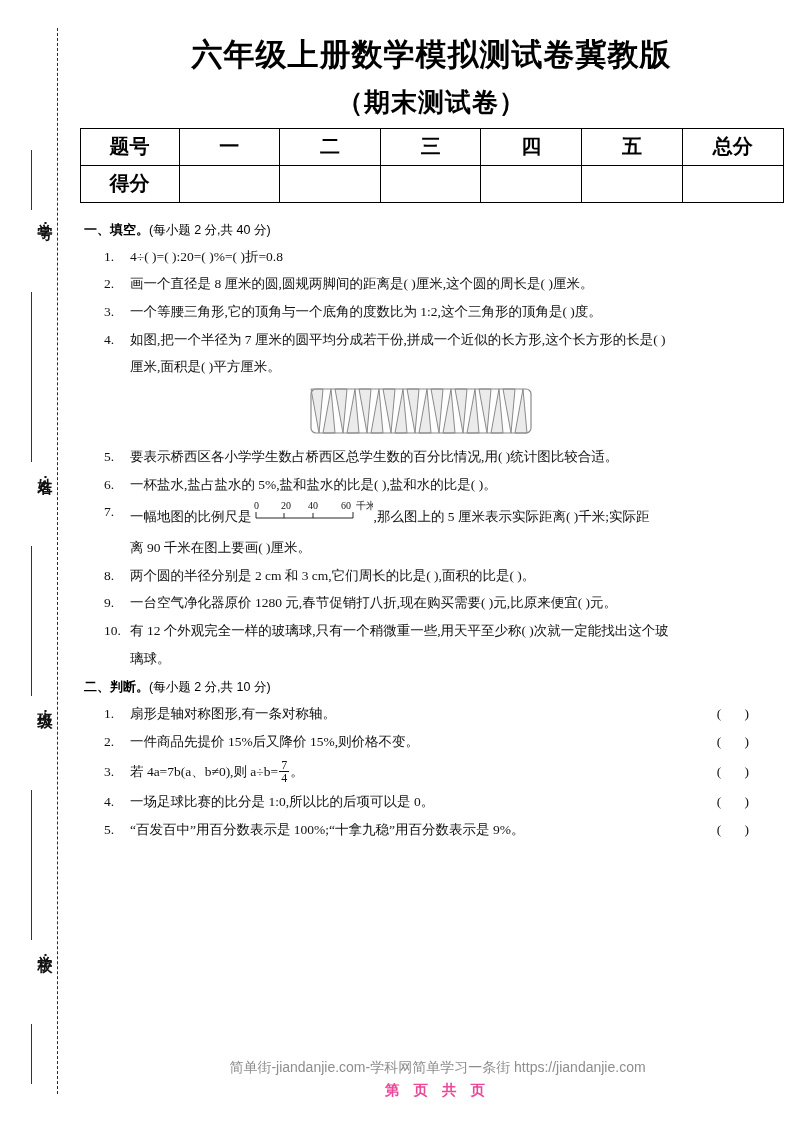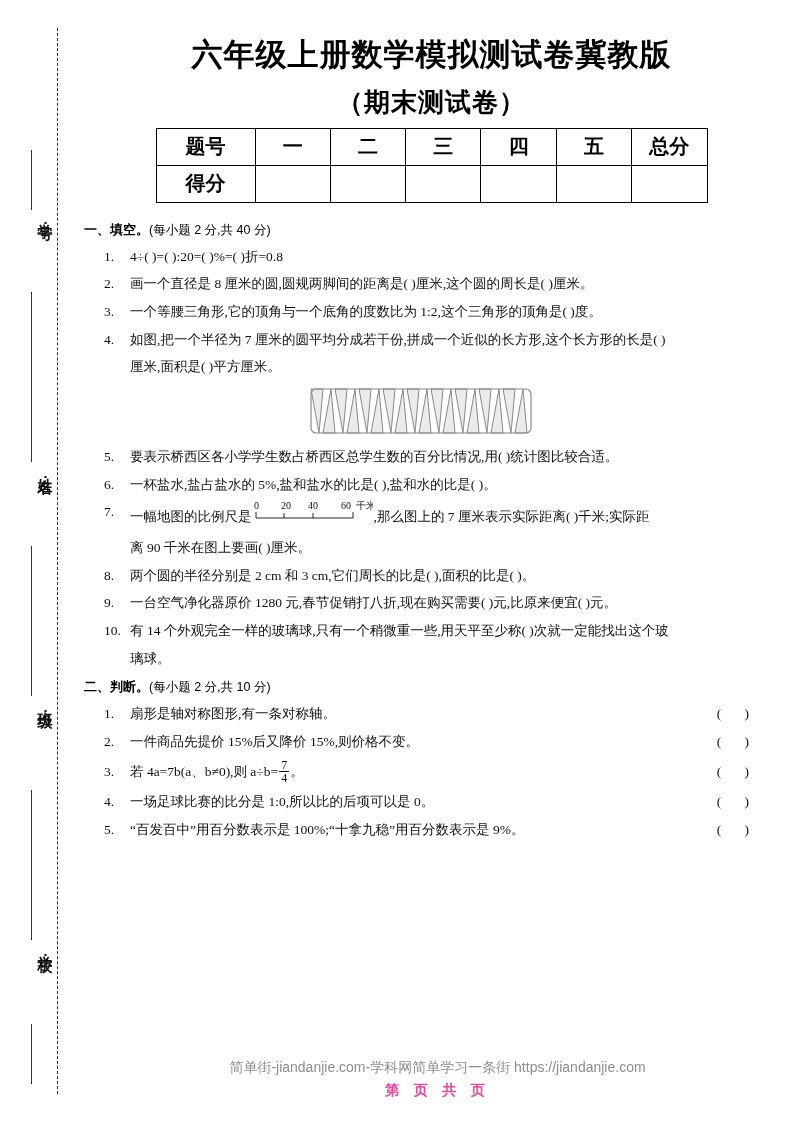--- a/index.html
+++ b/index.html
@@ -80,21 +80,21 @@
     text-align: right;
     font-family: "Liberation Sans", "DejaVu Sans", sans-serif;
     font-size: 15px;
     font-weight: bold;
     color: #000;
   }
 
   
   .score-table {
     margin: 8px auto 0 auto;
-    width: 552px;
+    width: 704px;
     border-collapse: collapse;
     table-layout: fixed;
   }
   .score-table td {
     border: 1px solid #000;
     height: 34px;
     text-align: center;
     vertical-align: middle;
     font-family: "Liberation Sans", "DejaVu Sans", sans-serif;
     font-weight: bold;
@@ -303,39 +303,39 @@
     <div class="q">
       <span class="q-num">7.</span>
       <span class="q-body">
         <span>一幅地图的比例尺是</span><span class="scalebar"><svg width="120" height="26" viewBox="0 0 120 26">
               <text x="1" y="11" font-family="Liberation Serif, serif" font-size="10" fill="#111">0</text>
               <text x="28" y="11" font-family="Liberation Serif, serif" font-size="10" fill="#111">20</text>
               <text x="55" y="11" font-family="Liberation Serif, serif" font-size="10" fill="#111">40</text>
               <text x="88" y="11" font-family="Liberation Serif, serif" font-size="10" fill="#111">60</text>
               <text x="103" y="11" font-family="Liberation Serif, serif" font-size="10" fill="#111">千米</text>
               <path d="M3,14 L3,20 M3,20 L100,20 M31,20 L31,15 M60,20 L60,15 M100,20 L100,14" stroke="#111" stroke-width="0.9" fill="none"></path>
-            </svg></span><span>,那么图上的 7 厘米表示实际距离(        )千米;实际距</span>
+            </svg></span><span>,那么图上的 5 厘米表示实际距离(        )千米;实际距</span>
         <span class="cont">离 90 千米在图上要画(        )厘米。</span>
       </span>
     </div>
 
     <div class="q">
       <span class="q-num">8.</span>
       <span class="q-body">两个圆的半径分别是 2 cm 和 3 cm,它们周长的比是(        ),面积的比是(        )。</span>
     </div>
 
     <div class="q">
       <span class="q-num">9.</span>
       <span class="q-body">一台空气净化器原价 1280 元,春节促销打八折,现在购买需要(        )元,比原来便宜(        )元。</span>
     </div>
 
     <div class="q">
       <span class="q-num">10.</span>
       <span class="q-body">
-        <span>有 14 个外观完全一样的玻璃球,只有一个稍微重一些,用天平至少称(        )次就一定能找出这个玻</span>
+        <span>有 12 个外观完全一样的玻璃球,只有一个稍微重一些,用天平至少称(        )次就一定能找出这个玻</span>
         <span class="cont">璃球。</span>
       </span>
     </div>
   </div>
 
   <div class="section" style="margin-top:6px;">
     <div class="section-head">
       <span>二、判断。</span><span class="head-note">(每小题 2 分,共 10 分)</span>
     </div>
 

